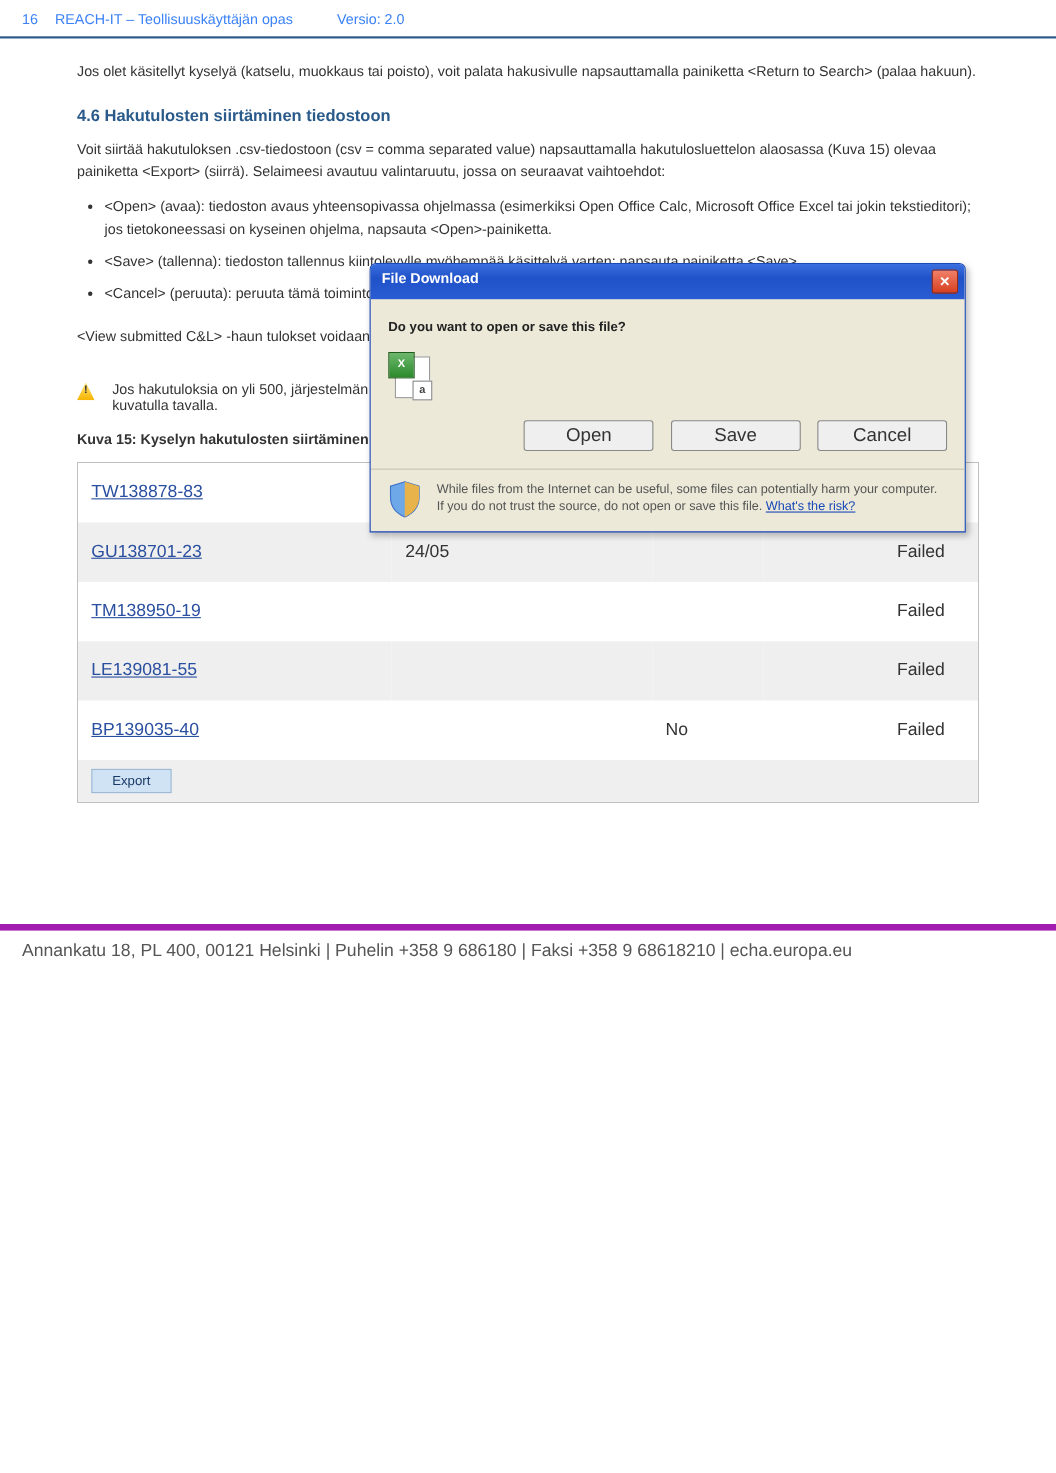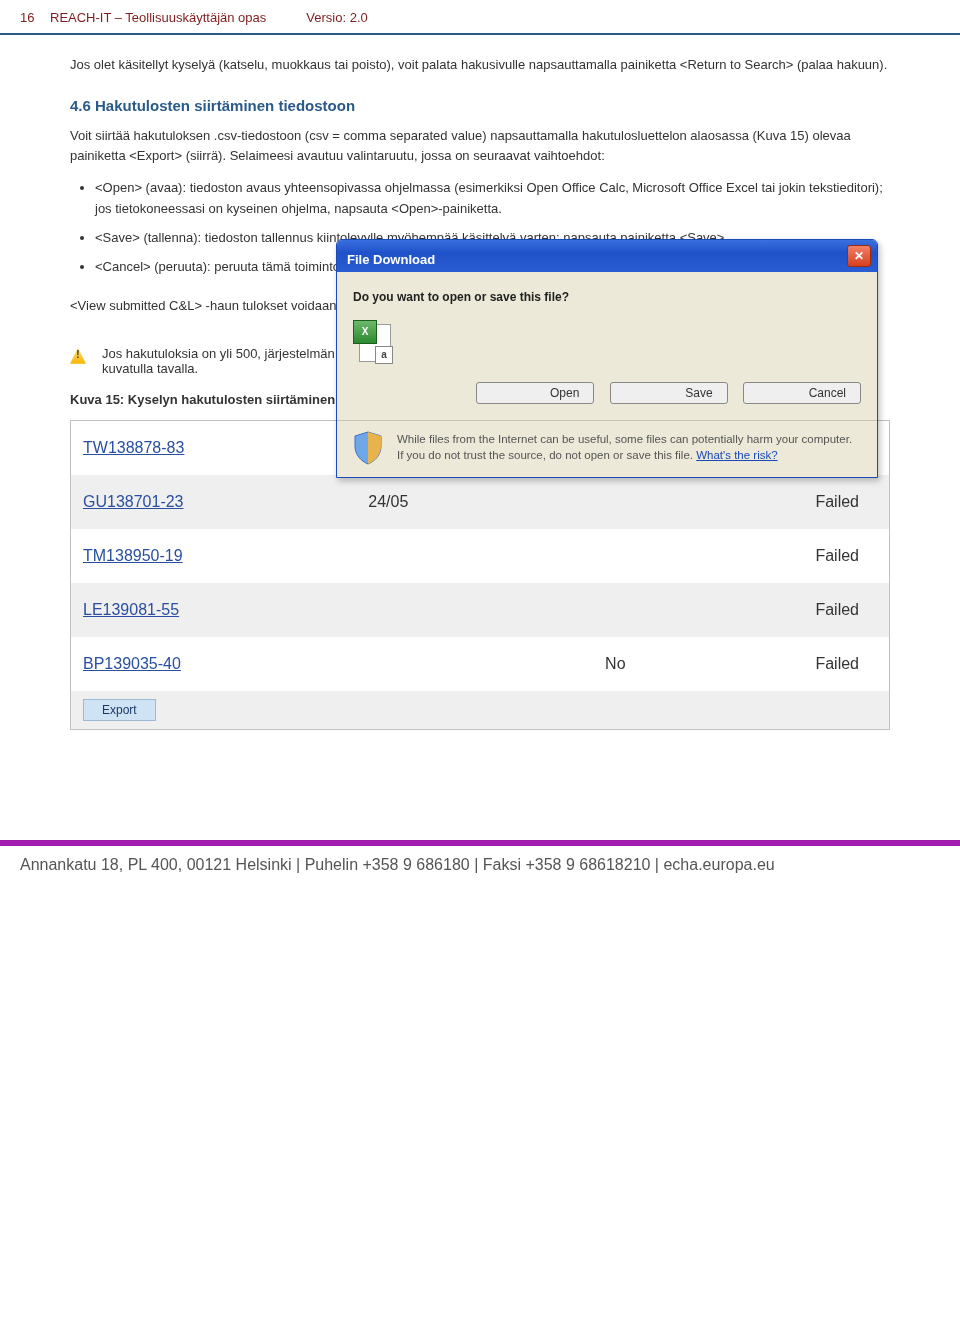--- a/index.html
+++ b/index.html
@@ -9,21 +9,21 @@
     font-size: 13px;
     color: #333;
     background: #fff;
     width: 960px;
   }
   .page-header {
     display: flex;
     align-items: center;
     padding: 10px 20px 8px 20px;
     font-size: 13px;
-    color: #7f1d1d;
+    color: #3b82f6;
     border-bottom: 2px solid #2a5a8a;
     margin-bottom: 20px;
   }
   .page-header .pn { width: 30px; }
   .page-header .title { flex: 0 0 auto; margin-right: 40px; }
   .page-header .ver { }
   .content { padding: 0 70px 40px 70px; }
   ul.bullets { list-style: disc; margin: 0 0 18px 25px; padding: 0; }
   ul.bullets li { margin: 8px 0; line-height: 1.6; }
   p { line-height: 1.55; margin: 12px 0; }
@@ -96,21 +96,21 @@
     border-radius: 6px 6px 0 0;
     overflow: hidden;
     z-index: 10;
   }
   .xp-titlebar {
     background: linear-gradient(#3a6fe0, #1f52c8 40%, #2a5cd4);
     color: #fff;
     font-weight: bold;
     padding: 5px 6px 5px 10px;
     display: flex;
-    align-items: flex-end;
+    align-items: flex-start;
     justify-content: space-between;
     font-size: 13px;
   }
   .xp-close {
     width: 22px; height: 20px;
     background: linear-gradient(#f08068, #d74020);
     border: 1px solid #9c2a10;
     border-radius: 3px;
     display: flex; align-items: center; justify-content: center;
     color: #fff; font-weight: bold; font-size: 12px;
@@ -147,23 +147,23 @@
   .xp-buttons { text-align: right; margin: 8px 0 16px 0; }
   .xp-btn {
     display: inline-block;
     min-width: 88px;
     padding: 3px 14px;
     margin-left: 12px;
     background: #efefef;
     border: 1px solid #888;
     border-radius: 3px;
     font-family: Tahoma, Arial, sans-serif;
-    font-size: 12px;
+    font-size: 17px;
     cursor: pointer;
-    text-align:right;
+    text-align:center;
   }
   .xp-divider { height:1px; background:#c8c4b4; margin: 0 -16px 10px -16px; }
   .xp-warning { display:flex; align-items:flex-start; color:#555; font-size:11.5px; line-height:1.4; }
   .shield {
     width:30px; height:34px; margin-right:14px; flex-shrink:0; position:relative;
   }
   .shield svg { width:30px; height:34px; }
   .risk-link { color:#1a49b8; text-decoration:underline; cursor:pointer; }
 
   .footer {

